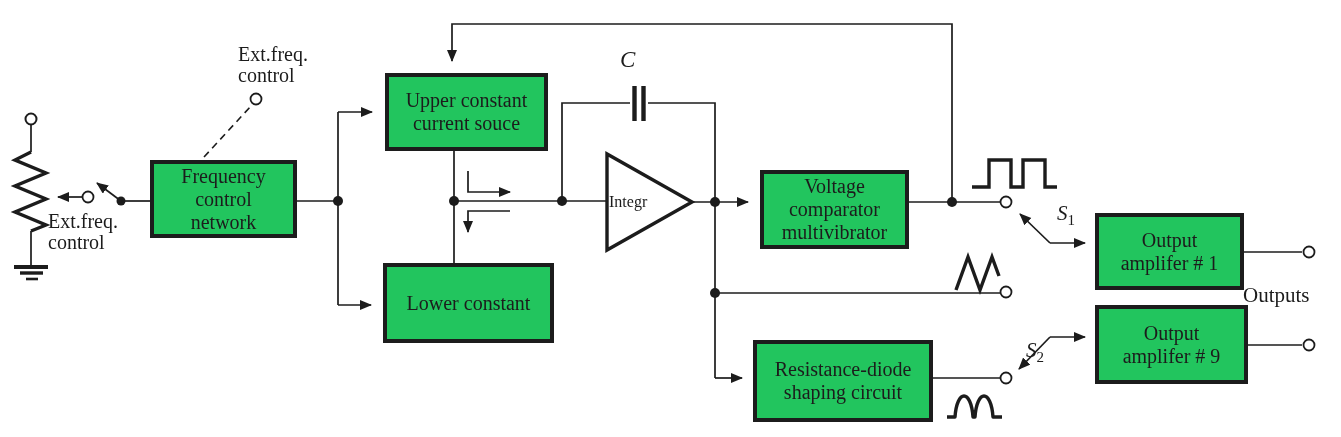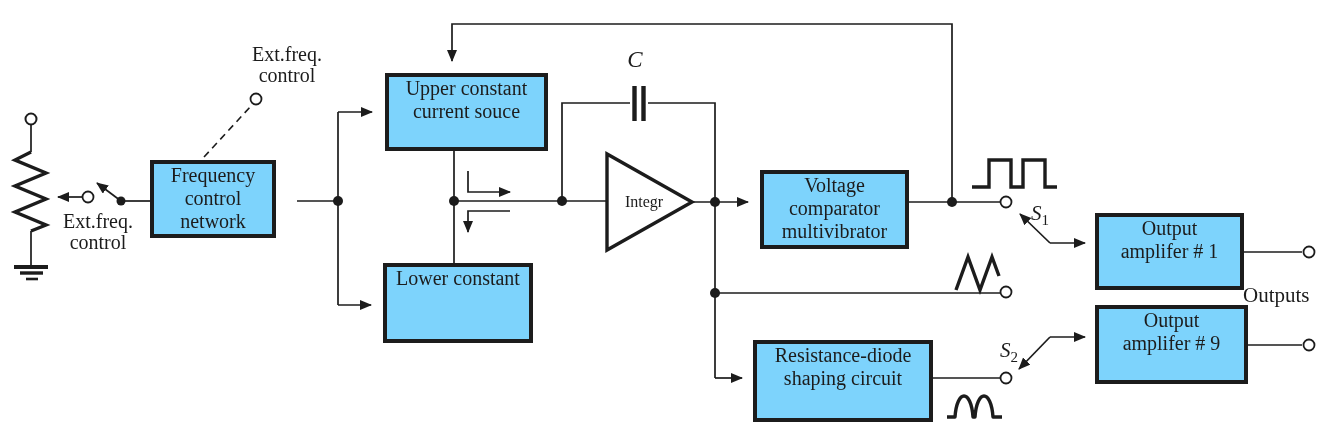--- a/index.html
+++ b/index.html
@@ -2,27 +2,27 @@
 <html><head>
 <meta charset="utf-8">
 <style>
   html,body{margin:0;padding:0;background:#fff;}
   #stage{
     position:relative;width:1341px;height:437px;background:#fff;overflow:hidden;
     font-family:"Liberation Serif","DejaVu Serif",serif;color:#1c1c1c;
   }
   #wires{position:absolute;left:0;top:0;}
   .box{
-    position:absolute;box-sizing:border-box;border:4px solid #1c1c1c;background:#7dd3fc;
-    display:flex;flex-direction:column;align-items:center;justify-content:flex-start;
+    position:absolute;box-sizing:border-box;border:4px solid #1c1c1c;background:#22c55e;
+    display:flex;flex-direction:column;align-items:center;justify-content:center;
     font-size:20px;line-height:23px;text-align:center;white-space:nowrap;
   }
-  .lbl{position:absolute;font-size:20px;line-height:21px;text-align:center;white-space:nowrap;}
+  .lbl{position:absolute;font-size:20px;line-height:21px;white-space:nowrap;}
   .cap-lbl{font-style:italic;font-size:23px;}
-  .sw-lbl{font-style:italic;font-size:21px;}
+  .sw-lbl{font-style:italic;font-size:21px;margin-left:26px;}
   .sw-lbl sub{font-style:normal;font-size:15px;line-height:0;}
   .outputs-lbl{font-size:21px;font-family:Liberation Serif, serif;}
   .integr-lbl{font-size:16px;}
 </style>
 </head>
 <body>
 
 <div id="stage">
 
   <svg id="wires" width="1341" height="437" viewBox="0 0 1341 437">
@@ -123,32 +123,32 @@
     </g>
 
     <g stroke="#1c1c1c" fill="none">
       <line x1="1243" y1="252" x2="1302" y2="252" stroke-width="1.7"></line>
       <circle cx="1309" cy="252" r="5.5" stroke-width="1.8" fill="#fff"></circle>
       <line x1="1247" y1="345" x2="1302" y2="345" stroke-width="1.7"></line>
       <circle cx="1309" cy="345" r="5.5" stroke-width="1.8" fill="#fff"></circle>
     </g>
   </svg>
 
-  <div class="box" style="left:150px;top:160px;width:126px;height:78px;">
+  <div class="box" style="left:150px;top:160px;width:147px;height:78px;">
     <span>Frequency</span>
     <span>control</span>
     <span>network</span>
   </div>
 
   <div class="box" style="left:385px;top:73px;width:163px;height:78px;">
     <span>Upper constant</span>
     <span>current souce</span>
   </div>
 
-  <div class="box" style="left:383px;top:263px;width:150px;height:80px;">
+  <div class="box" style="left:383px;top:263px;width:171px;height:80px;">
     <span>Lower constant</span>
   </div>
 
   <div class="box" style="left:753px;top:340px;width:180px;height:82px;">
     <span>Resistance-diode</span>
     <span>shaping circuit</span>
   </div>
 
   <div class="box" style="left:760px;top:170px;width:149px;height:79px;">
     <span>Voltage</span>

